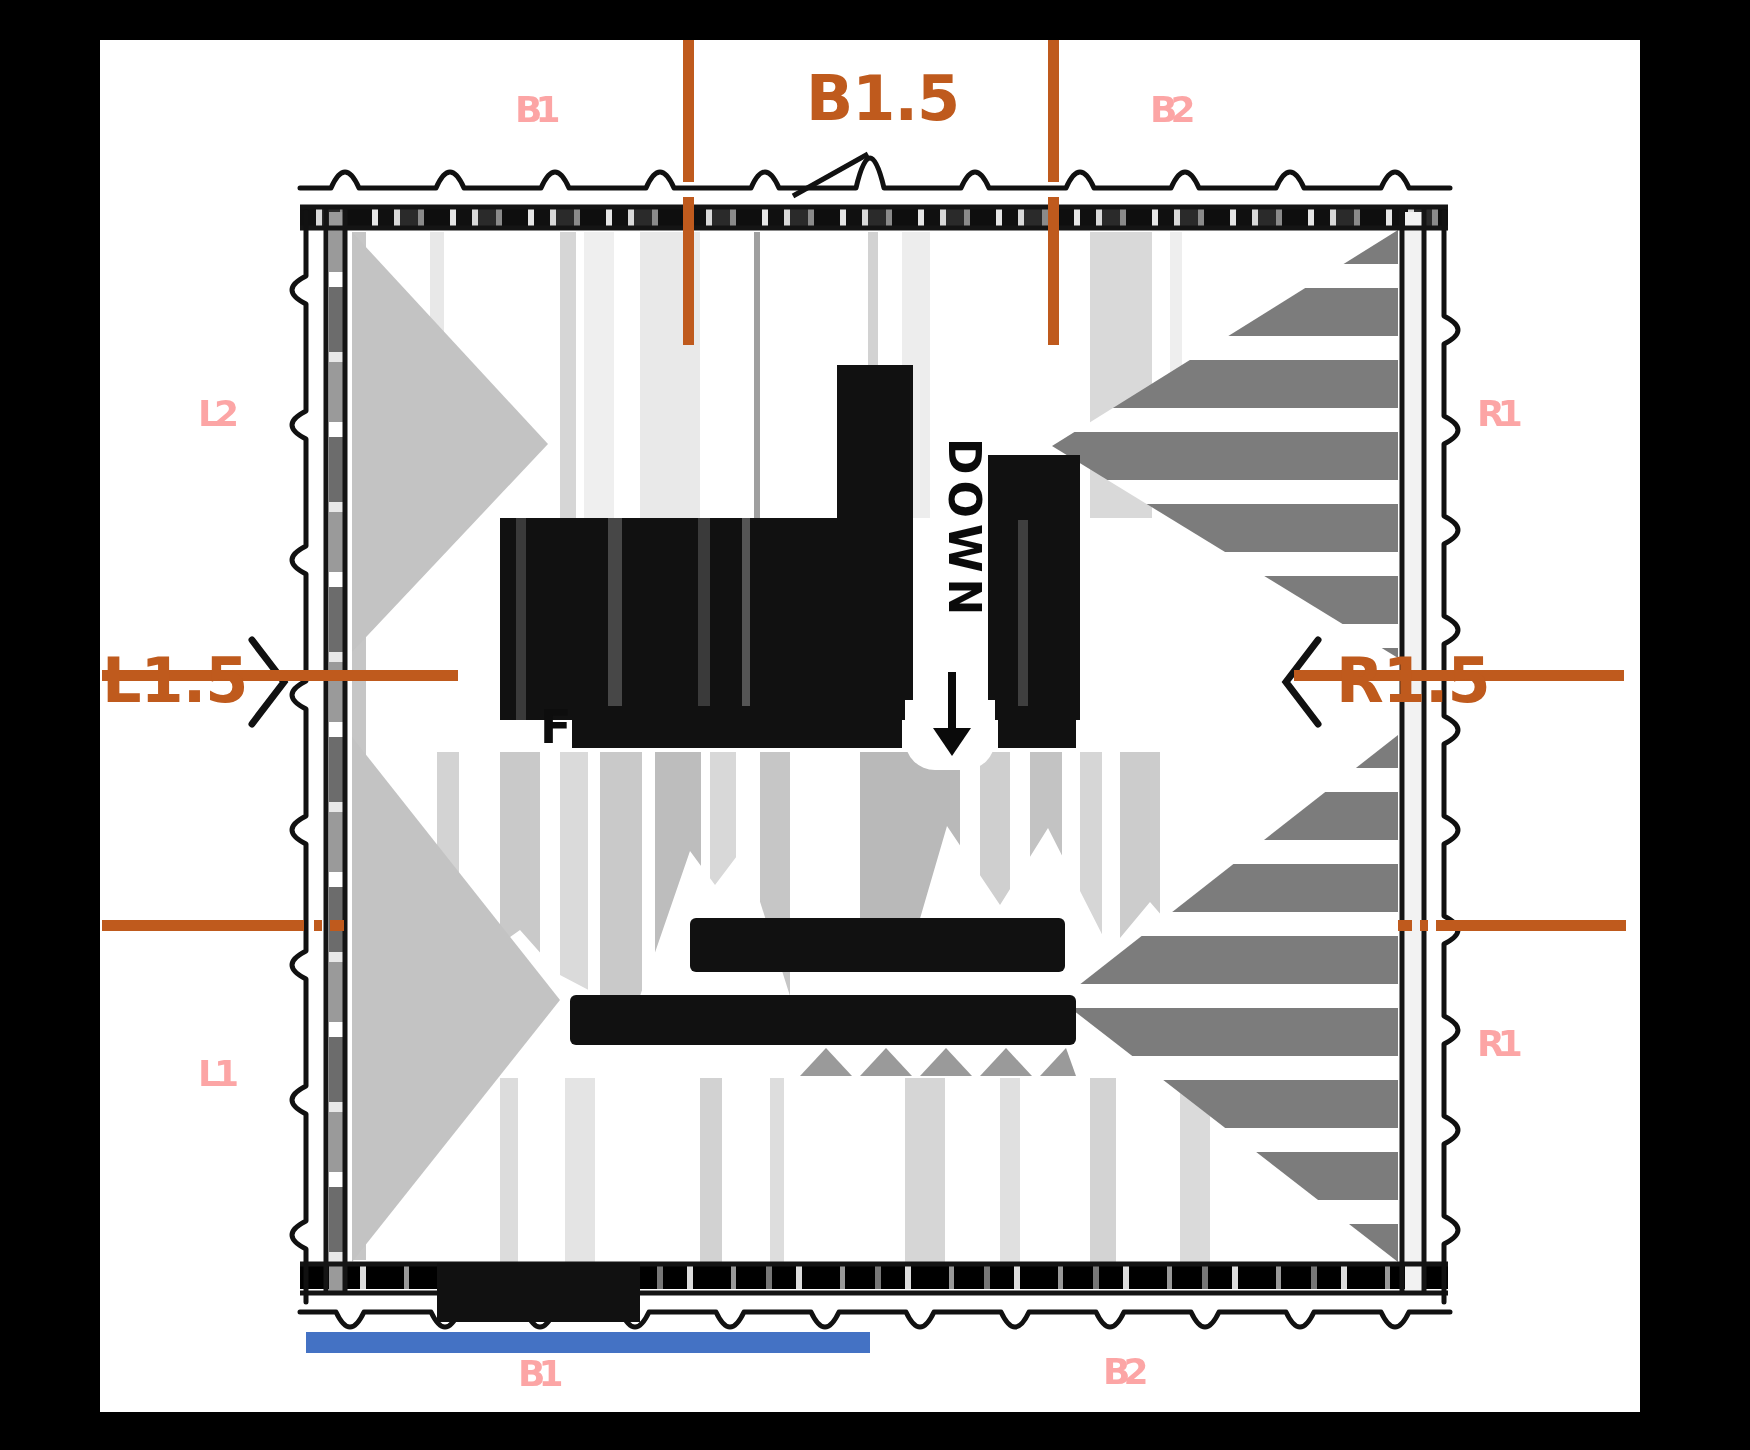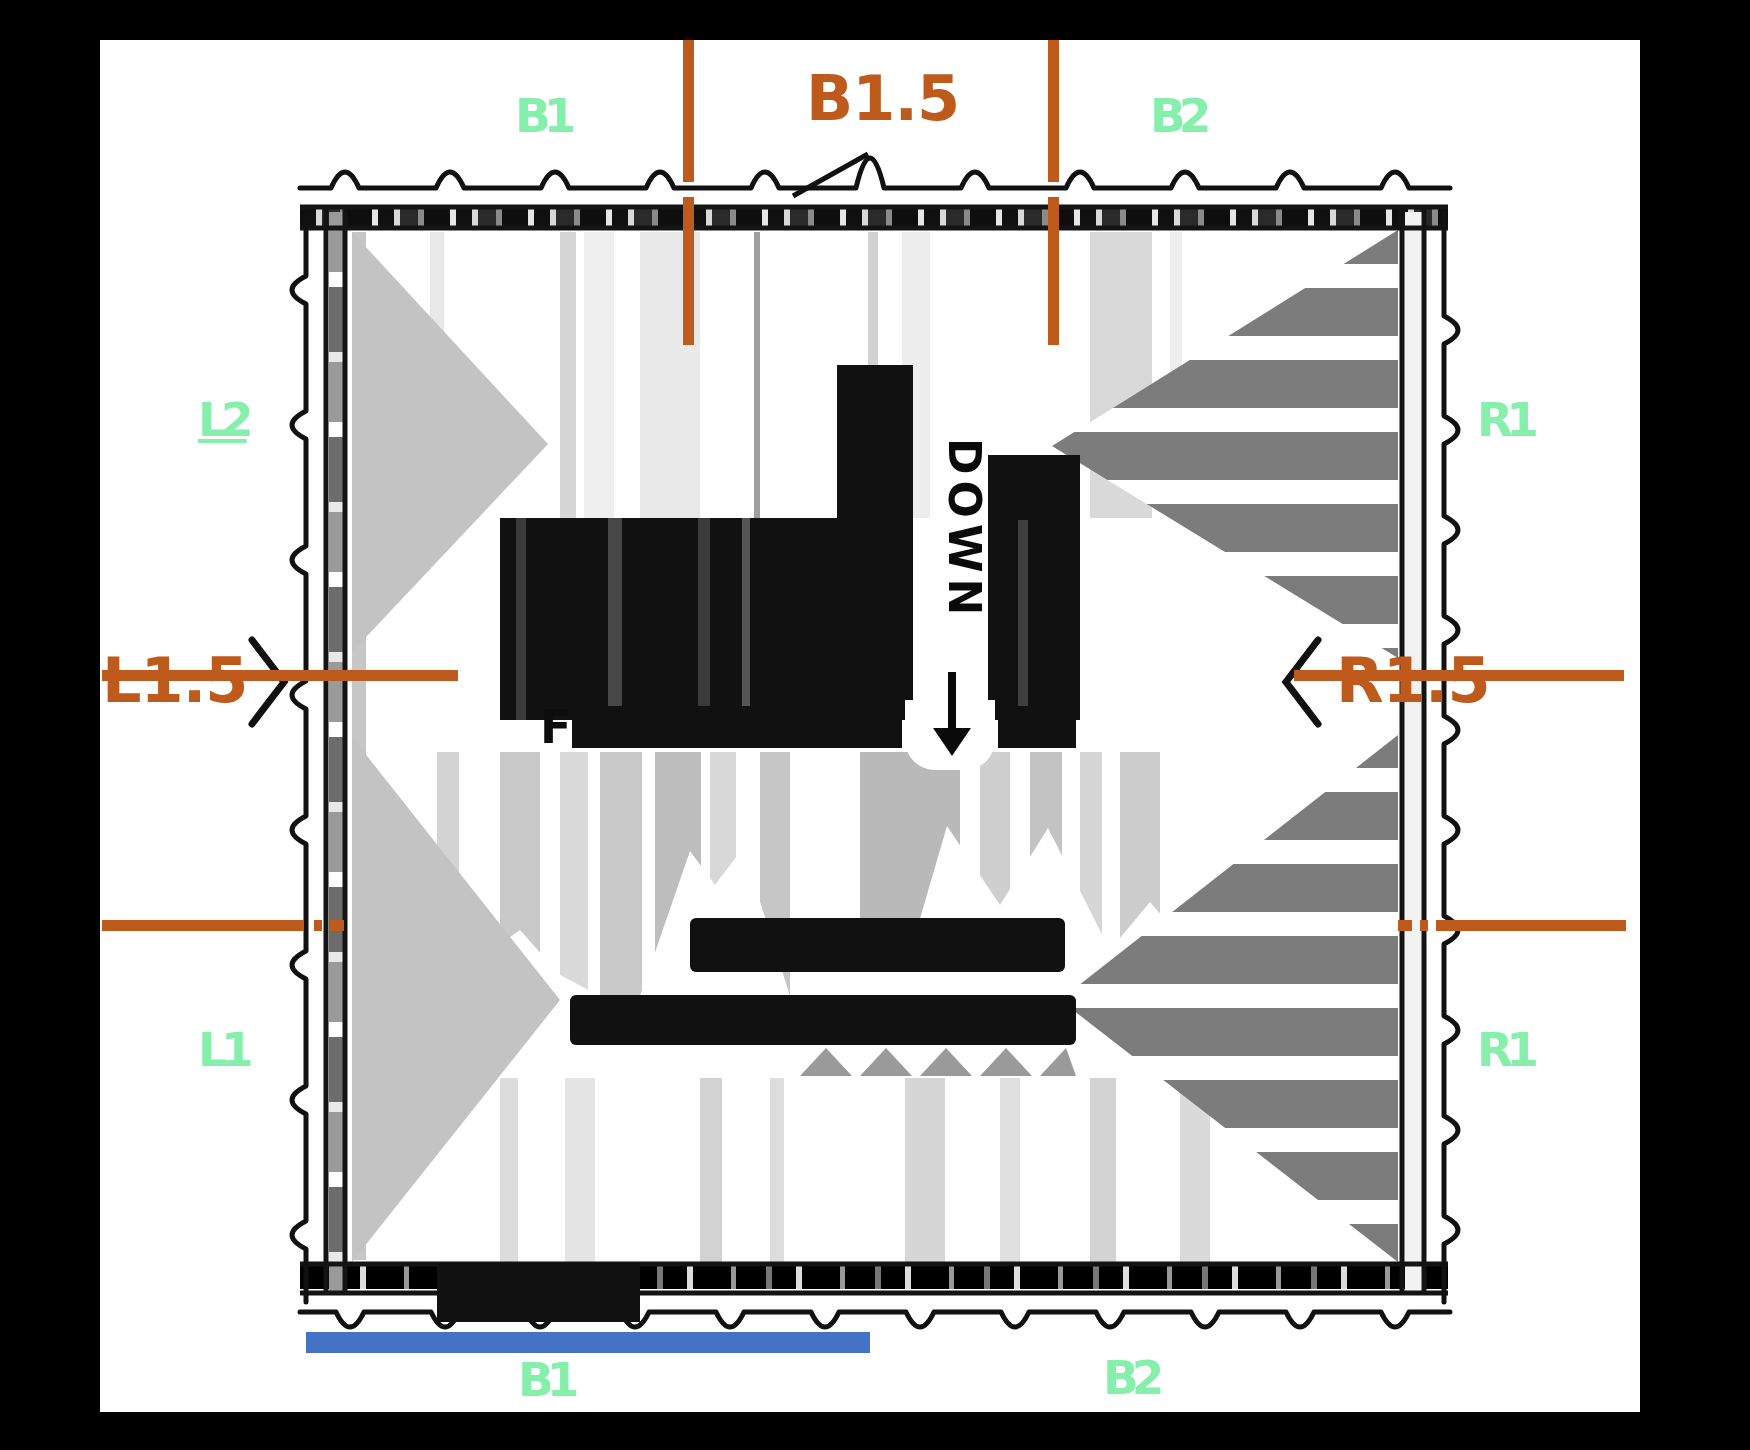--- a/index.html
+++ b/index.html
@@ -1,22 +1,22 @@
 <!DOCTYPE html>
 <html><head>
 <meta charset="utf-8">
 <style>
   html,body{margin:0;padding:0;background:#000;}
   #canvas{position:relative;width:1750px;height:1450px;background:#000;overflow:hidden;
           font-family:"DejaVu Sans","Liberation Sans",sans-serif;}
   #page{position:absolute;left:100px;top:40px;width:1540px;height:1372px;background:#fff;}
   .abs{position:absolute;}
   svg.layer{position:absolute;left:0;top:0;pointer-events:none;}
-  .lbl{position:absolute;font-weight:bold;color:#86efac;letter-spacing:-7px;
-       font-size:47px;line-height:1;white-space:nowrap;}
+  .lbl{position:absolute;font-weight:bold;color:#fca5a5;letter-spacing:-7px;
+       font-size:36px;line-height:1;white-space:nowrap;}
   .lbl.orange{color:#bf5a1d;letter-spacing:-1px;font-size:62px;}
   .oline{position:absolute;background:#bf5a1d;}
   .band-top{position:absolute;left:300px;top:209px;width:1148px;height:17px;background:#cfcfcf;
     background-image:repeating-linear-gradient(90deg,#101010 0 16px,#d9d9d9 16px 22px,#2a2a2a 22px 40px,#8a8a8a 40px 46px,#0e0e0e 46px 72px,#e6e6e6 72px 78px);}
   .band-bottom{position:absolute;left:300px;top:1266px;width:1148px;height:23px;background:#111;
     background-image:repeating-linear-gradient(90deg,#000 0 30px,#777 30px 36px,#000 36px 60px,#ddd 60px 66px,#000 66px 104px,#999 104px 109px);}
   .band-left{position:absolute;left:329px;top:212px;width:15px;height:1080px;background:#bdbdbd;
     background-image:repeating-linear-gradient(180deg,#9a9a9a 0 60px,#ffffff 60px 75px,#6c6c6c 75px 140px,#e8e8e8 140px 150px);}
   .band-right{position:absolute;left:1405px;top:212px;width:18px;height:1080px;background:#f2f2f2;}
   .graybar-left{position:absolute;left:352px;top:232px;width:14px;height:1028px;background:#c6c6c6;}
@@ -158,21 +158,21 @@
   <div class="oline" style="left:330px;top:920px;width:14px;height:11px;"></div>
   <div class="oline" style="left:1398px;top:920px;width:14px;height:11px;"></div>
   <div class="oline" style="left:1420px;top:920px;width:8px;height:11px;"></div>
   <div class="oline" style="left:1436px;top:920px;width:190px;height:11px;"></div>
 
   <div class="blue-bar"></div>
 
   <div class="lbl" style="left:515px;top:92px;">B1</div>
   <div class="lbl orange" style="left:806px;top:68px;">B1.5</div>
   <div class="lbl" style="left:1150px;top:92px;">B2</div>
-  <div class="lbl" style="left:198px;top:396px;text-decoration:underline;">L2</div>
+  <div class="lbl" style="left:198px;top:396px;">L2</div>
   <div class="lbl orange" style="left:102px;top:650px;">L1.5</div>
-  <div class="lbl" style="left:198px;top:1026px;">L1</div>
+  <div class="lbl" style="left:198px;top:1056px;">L1</div>
   <div class="lbl" style="left:1477px;top:396px;">R1</div>
   <div class="lbl orange" style="left:1318px;top:650px;margin-left:18px;">R1.5</div>
   <div class="lbl" style="left:1477px;top:1026px;">R1</div>
   <div class="lbl" style="left:518px;top:1356px;">B1</div>
   <div class="lbl" style="left:1103px;top:1354px;">B2</div>
 </div>
 
 </body></html>

